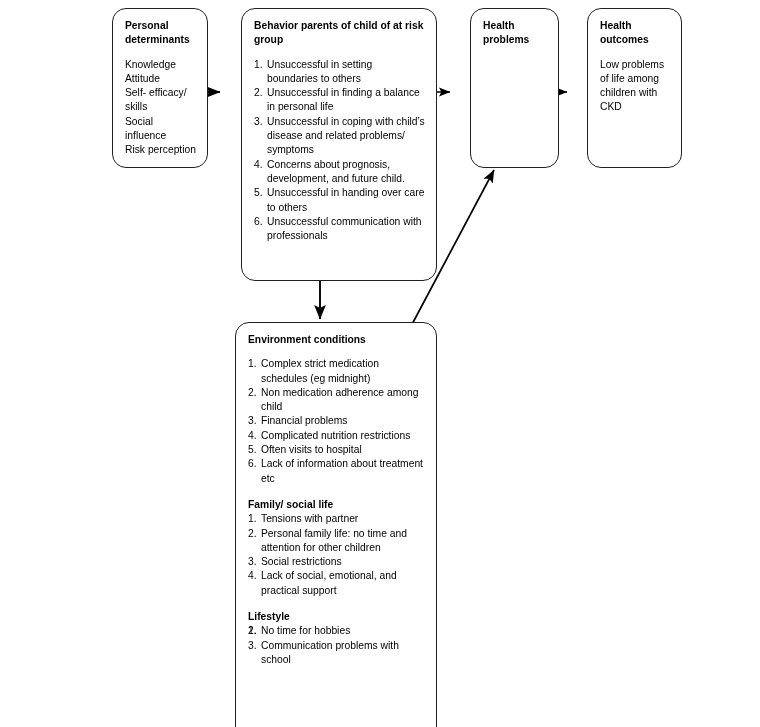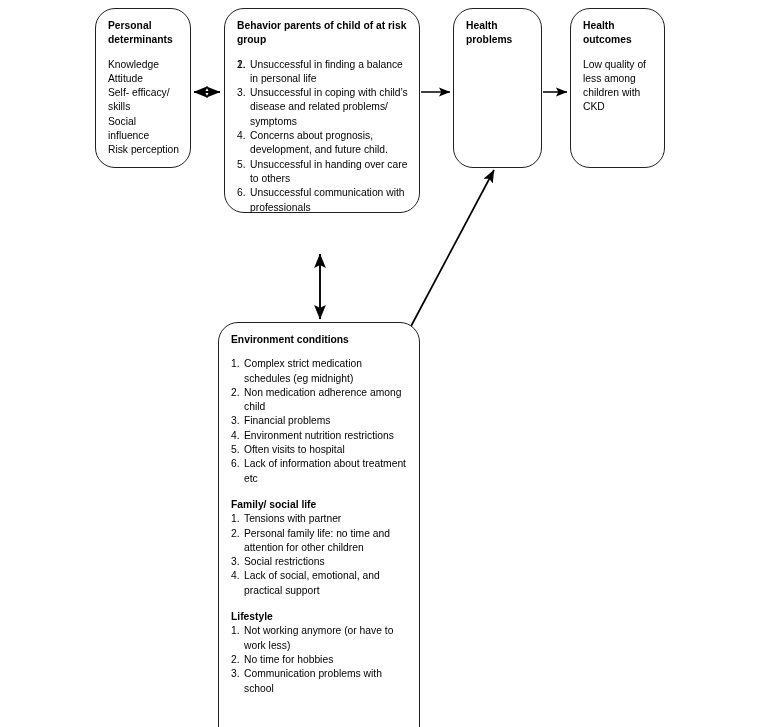--- a/index.html
+++ b/index.html
@@ -25,25 +25,26 @@
     left: 0;
     top: 0;
     width: 760px;
     height: 727px;
     pointer-events: none;
   }
   .node {
     position: absolute;
     box-sizing: border-box;
     border: 1.1px solid #231f20;
-    border-radius: 20px;
+    border-radius: 14px;
     background: #ffffff;
     padding: 10px 10px 8px 12px;
     font-size: 10.3px;
     line-height: 14.3px;
+    margin-left: 17px;
   }
   .node .title {
     font-weight: bold;
     font-size: 10.3px;
     line-height: 14.3px;
     margin: 0 0 0 0;
     white-space: pre-line;
   }
   .node .gap {
     height: 10px;
@@ -70,21 +71,21 @@
   .subhead {
     font-weight: bold;
     margin: 0;
   }
   .section + .section {
     margin-top: 12px;
   }
 
   
   #node-personal      { left: 95px;  top: 8px;   width: 96px;  height: 160px; }
-  #node-behavior      { left: 224px; top: 8px;   width: 196px; height: 205px; }
+  #node-behavior      { left: 224px; top: 8px;   width: 196px; height: 273px; }
   #node-health-problems { left: 453px; top: 8px; width: 89px;  height: 160px; }
   #node-health-outcomes { left: 570px; top: 8px; width: 95px;  height: 160px; }
   #node-environment   { left: 218px; top: 322px; width: 202px; height: 463px; }
 
   #node-behavior .title { margin-bottom: 0; }
 </style>
 </head>
 <body>
 
 <div id="canvas">
@@ -121,71 +122,71 @@
    skills
 Social influence
 Risk perception</p>
     </div>
   </div>
 
   <div class="node" id="node-behavior">
     <div class="title">Behavior parents of child of at risk group</div>
     <div class="gap"></div>
     <ol class="numlist" id="behavior-list">
-        <li><span class="num">1.</span></li>
+        <li><span class="num">1.</span><span>Unsuccessful in setting boundaries to others</span></li>
         <li><span class="num">2.</span><span>Unsuccessful in finding a balance in personal life</span></li>
         <li><span class="num">3.</span><span>Unsuccessful in coping with child’s disease and related problems/ symptoms</span></li>
         <li><span class="num">4.</span><span>Concerns about prognosis, development, and future child.</span></li>
         <li><span class="num">5.</span><span>Unsuccessful  in handing over care to others</span></li>
         <li><span class="num">6.</span><span>Unsuccessful communication with professionals</span></li>
       </ol>
   </div>
 
   <div class="node" id="node-health-problems">
     <div class="title">Health
 problems</div>
     <div class="gap"></div>
   </div>
 
   <div class="node" id="node-health-outcomes">
     <div class="title">Health
 outcomes</div>
     <div class="gap"></div>
     <div class="plain-lines">
-      <p>Low quality of less among children with CKD</p>
+      <p>Low problems of life among children with CKD</p>
     </div>
   </div>
 
   <div class="node" id="node-environment">
     <div class="title">Environment conditions</div>
     <div class="gap"></div>
     <div id="environment-sections">
         <div class="section">
           <ol class="numlist">
             <li><span class="num">1.</span><span>Complex strict medication schedules (eg midnight)</span></li>
             <li><span class="num">2.</span><span>Non medication adherence among child</span></li>
             <li><span class="num">3.</span><span>Financial problems</span></li>
-            <li><span class="num">4.</span><span>Environment nutrition restrictions</span></li>
+            <li><span class="num">4.</span><span>Complicated nutrition restrictions</span></li>
             <li><span class="num">5.</span><span>Often visits to hospital</span></li>
             <li><span class="num">6.</span><span>Lack of information about  treatment etc</span></li>
           </ol>
         </div>
         <div class="section">
           <p class="subhead">Family/ social life</p>
           <ol class="numlist">
             <li><span class="num">1.</span><span>Tensions with partner</span></li>
             <li><span class="num">2.</span><span>Personal family life: no time and attention for other children</span></li>
             <li><span class="num">3.</span><span>Social restrictions</span></li>
             <li><span class="num">4.</span><span>Lack of social, emotional, and  practical support</span></li>
           </ol>
         </div>
         <div class="section">
           <p class="subhead">Lifestyle</p>
           <ol class="numlist">
-            <li><span class="num">1.</span><span>Not working anymore (or have to work less)</span></li>
+            <li><span class="num">1.</span></li>
             <li><span class="num">2.</span><span>No time for hobbies</span></li>
             <li><span class="num">3.</span><span>Communication problems with school</span></li>
           </ol>
         </div>
       </div>
   </div>
 
 </div>
 
 </body></html>

